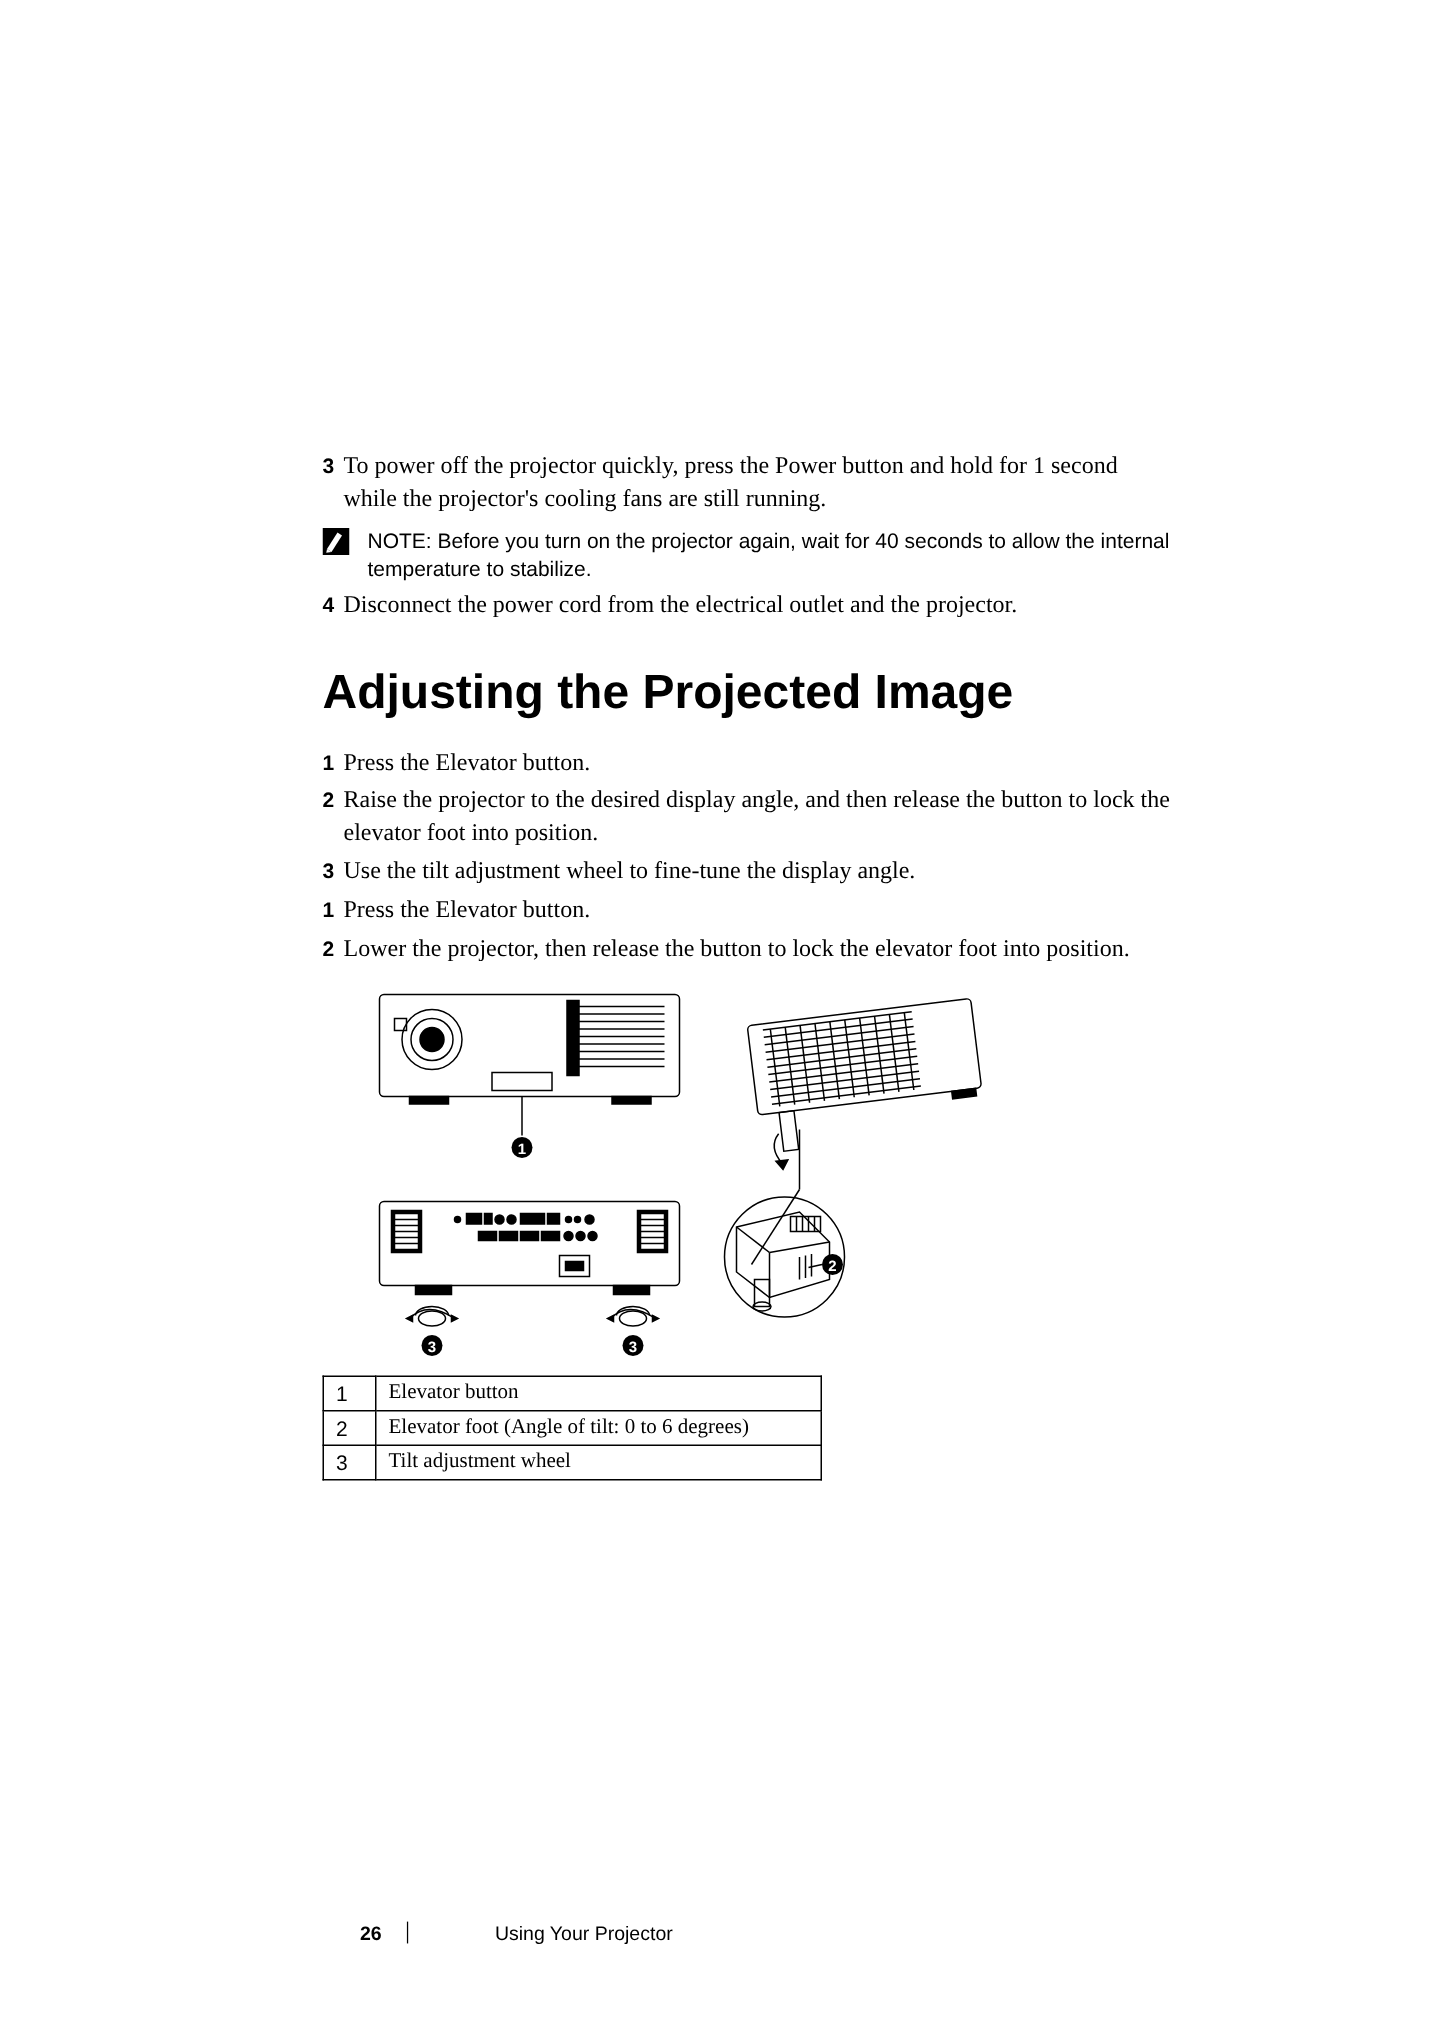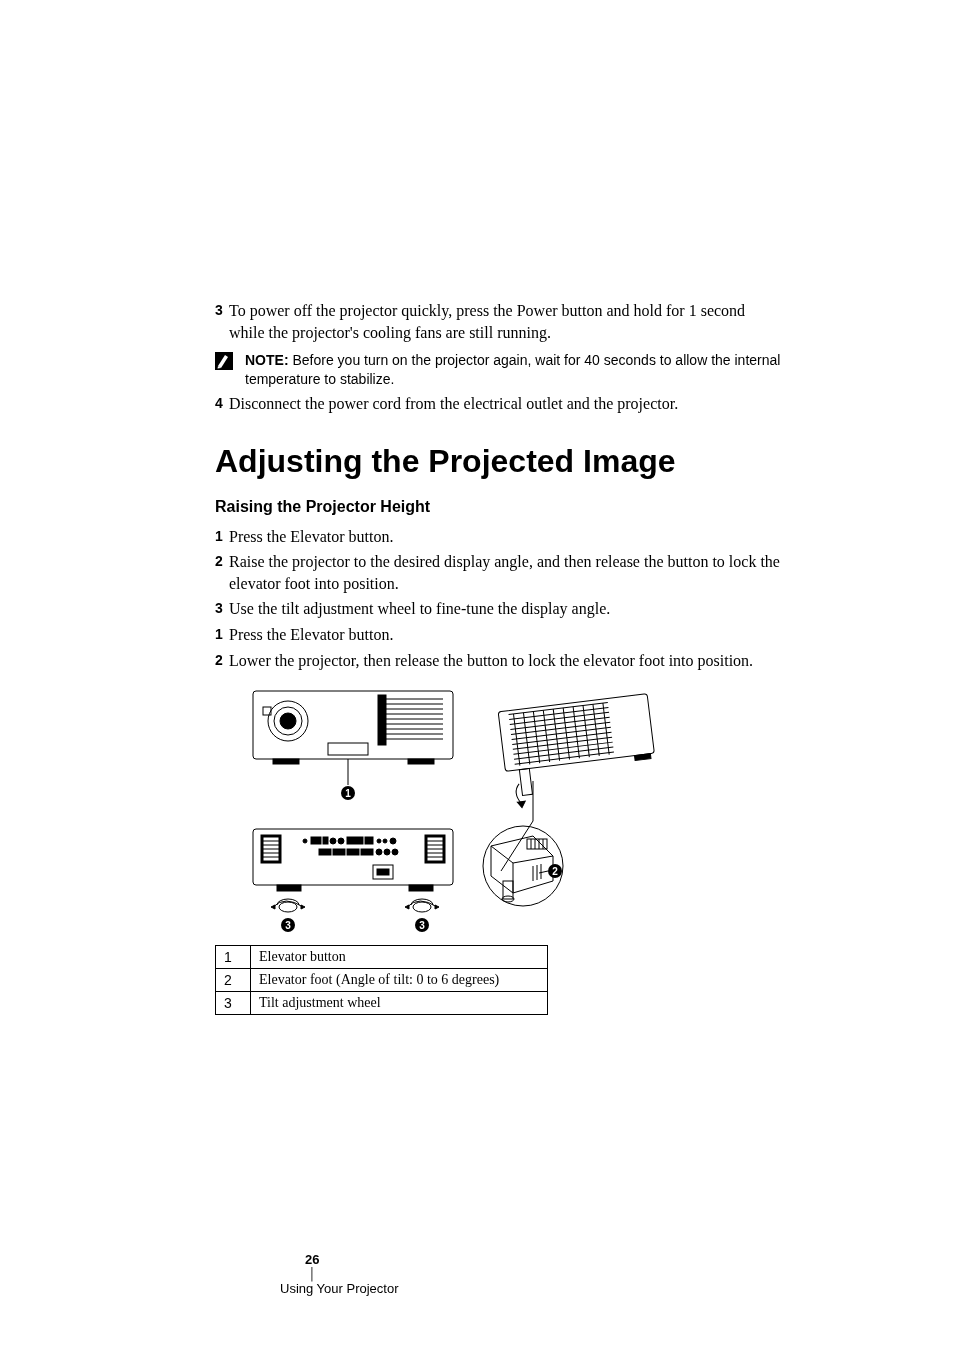--- a/index.html
+++ b/index.html
@@ -60,21 +60,21 @@
     margin-right: 12px;
     margin-top: 1px;
   }
   .note-text {
     font-family: Arial, Helvetica, sans-serif;
     font-size: 14px;
     line-height: 1.35;
     flex: 1;
   }
   .note-label {
-    font-weight: bold;
+    font-weight: normal;
   }
   .figure {
     margin: 10px 0 10px 18px;
     width: 430px;
     height: 254px;
   }
   .parts-table {
     border-collapse: collapse;
     margin-left: 0;
     margin-top: 6px;
@@ -94,22 +94,20 @@
     font-family: "Times New Roman", Times, serif;
     width: 280px;
   }
   .footer {
     position: absolute;
     bottom: 55px;
     left: 240px;
     font-family: Arial, Helvetica, sans-serif;
     font-size: 13px;
     display: flex;
-    align-items: center;
-    flex-direction: column;
   }
   .footer .pn {
     font-weight: bold;
     margin-right: 14px;
   }
   .footer .sep {
     color: #000;
     margin-right: 14px;
     font-size: 12px;
   }
@@ -141,21 +139,20 @@
     </div>
   </div>
 
   <div class="step">
     <div class="num">4</div>
     <div class="body">Disconnect the power cord from the electrical outlet and the projector.</div>
   </div>
 
   <h1 class="h1">Adjusting the Projected Image</h1>
 
-  <h2 class="h2">Raising the Projector Height</h2>
 
   <div class="step">
     <div class="num">1</div>
     <div class="body">
       <span>Press the </span><span class="bold">Elevator</span><span> button.</span>
     </div>
   </div>
   <div class="step">
     <div class="num">2</div>
     <div class="body">Raise the projector to the desired display angle, and then release the button to lock the elevator foot into position.</div>

